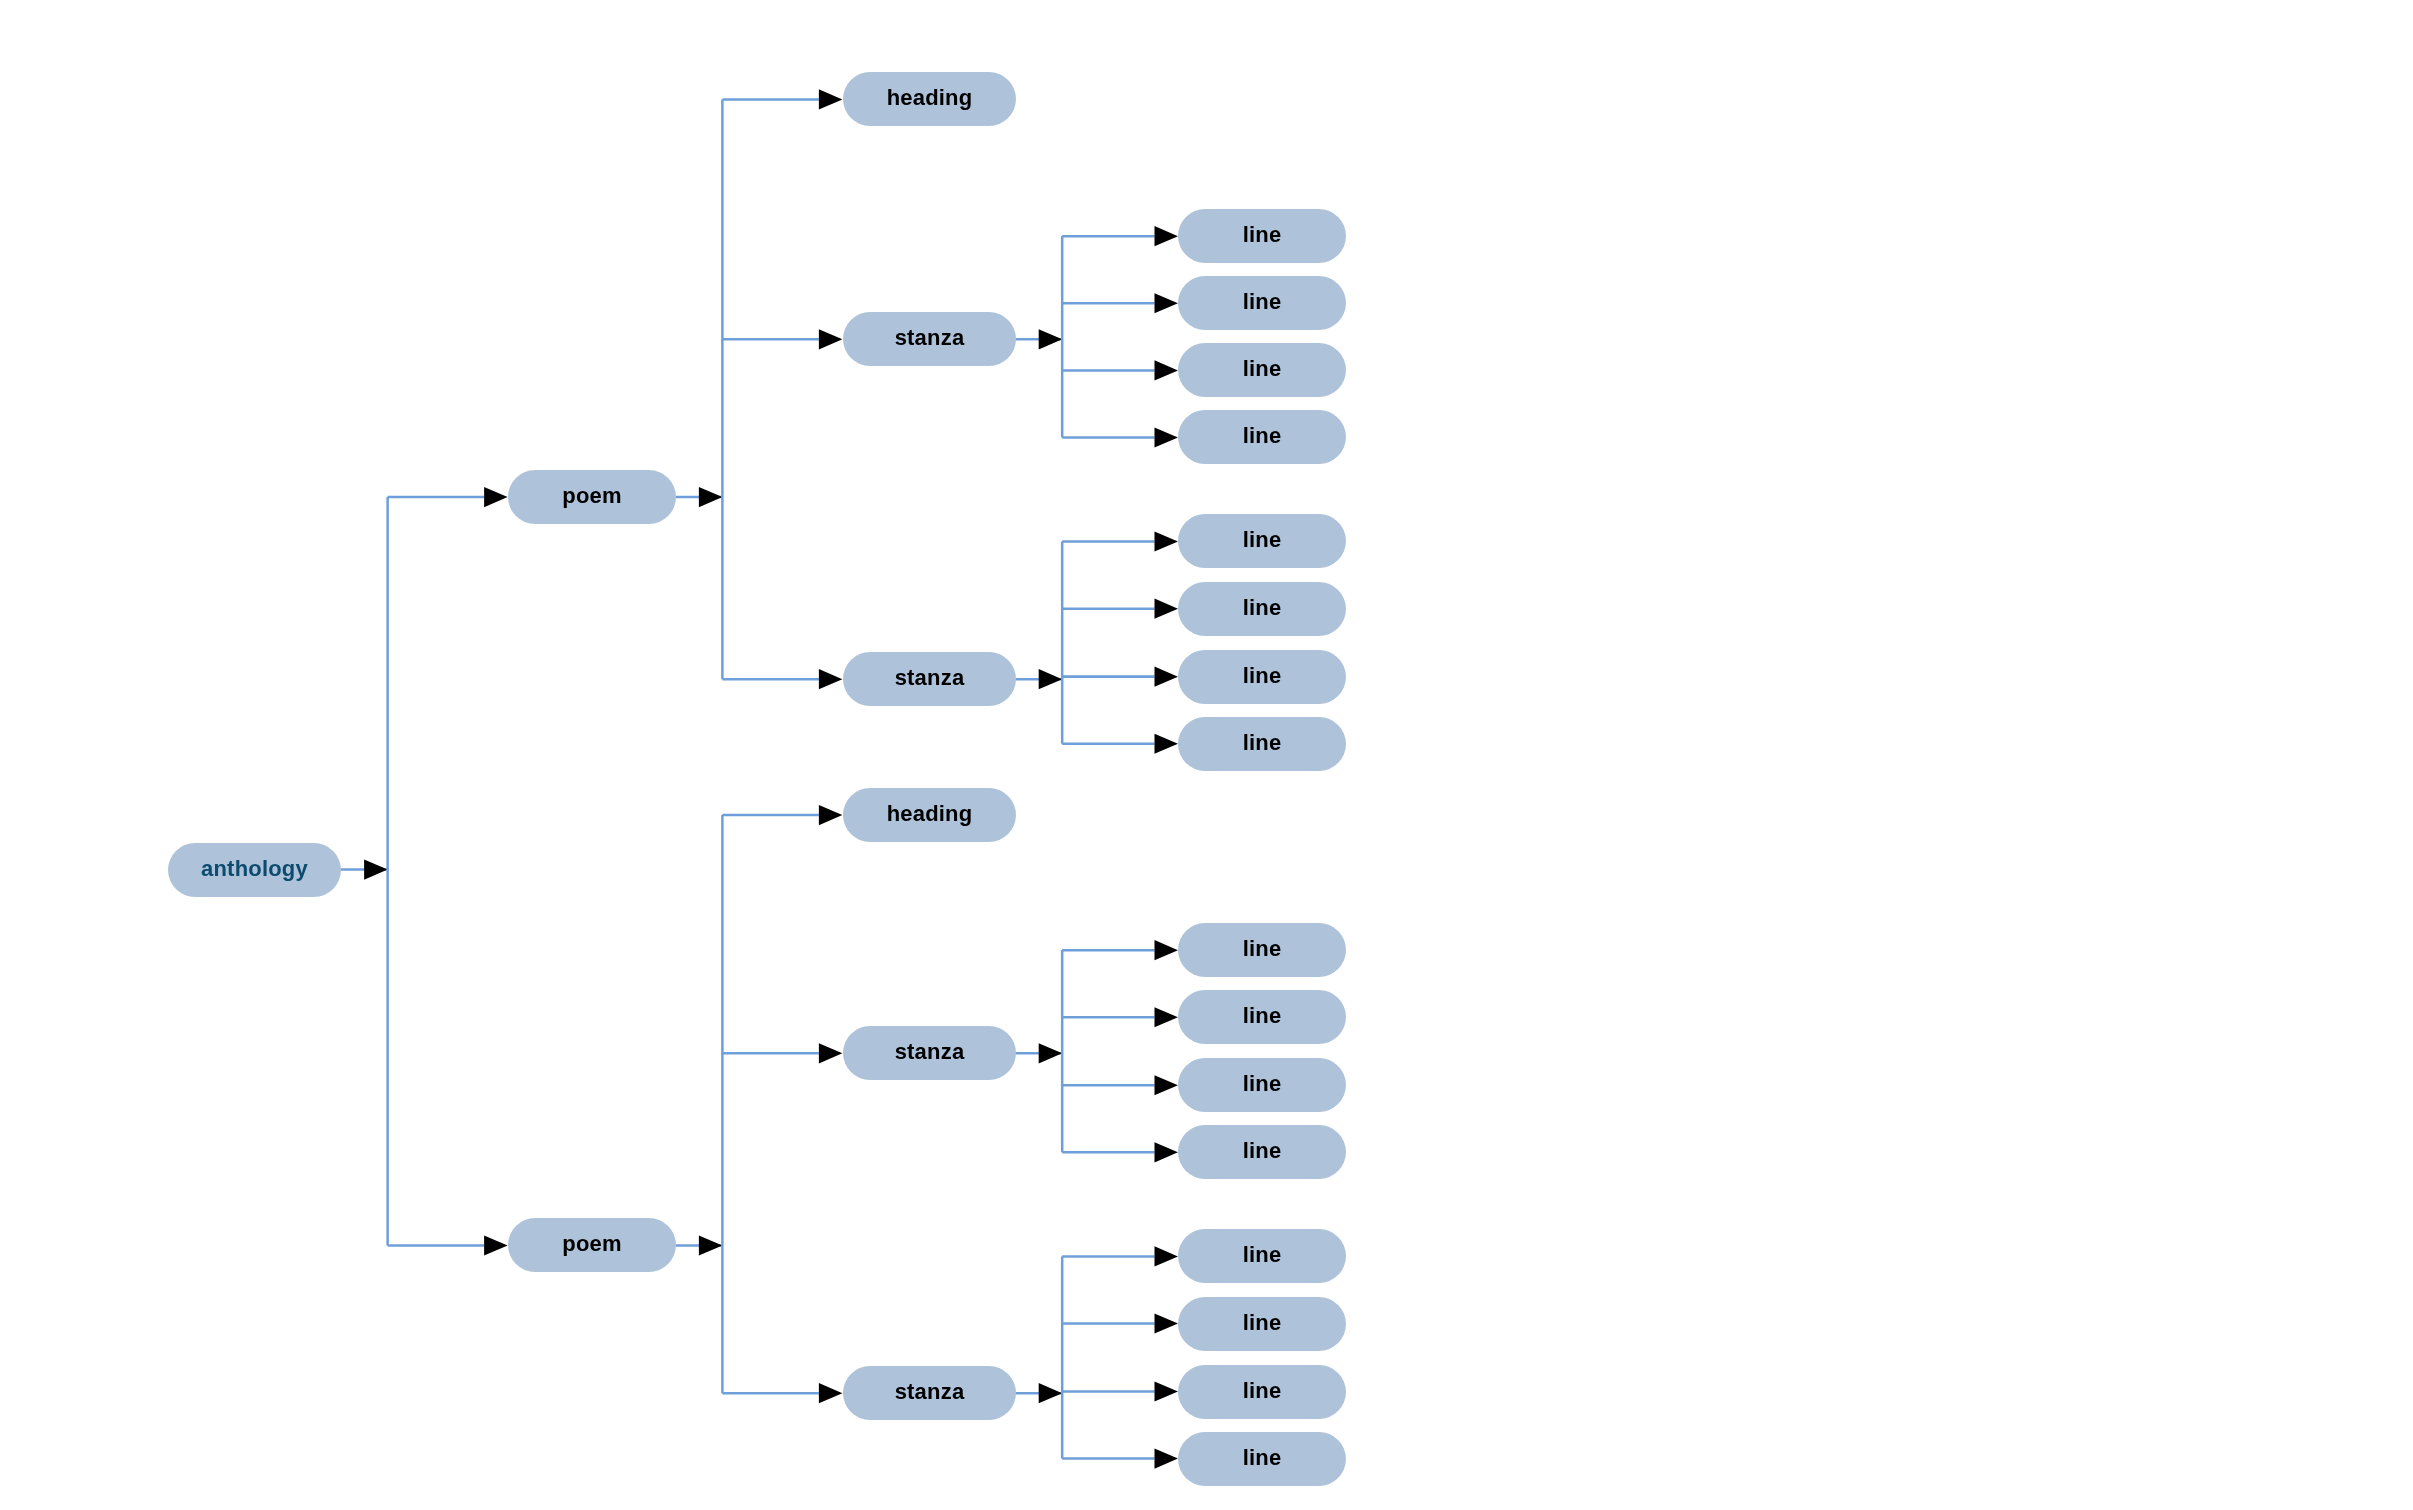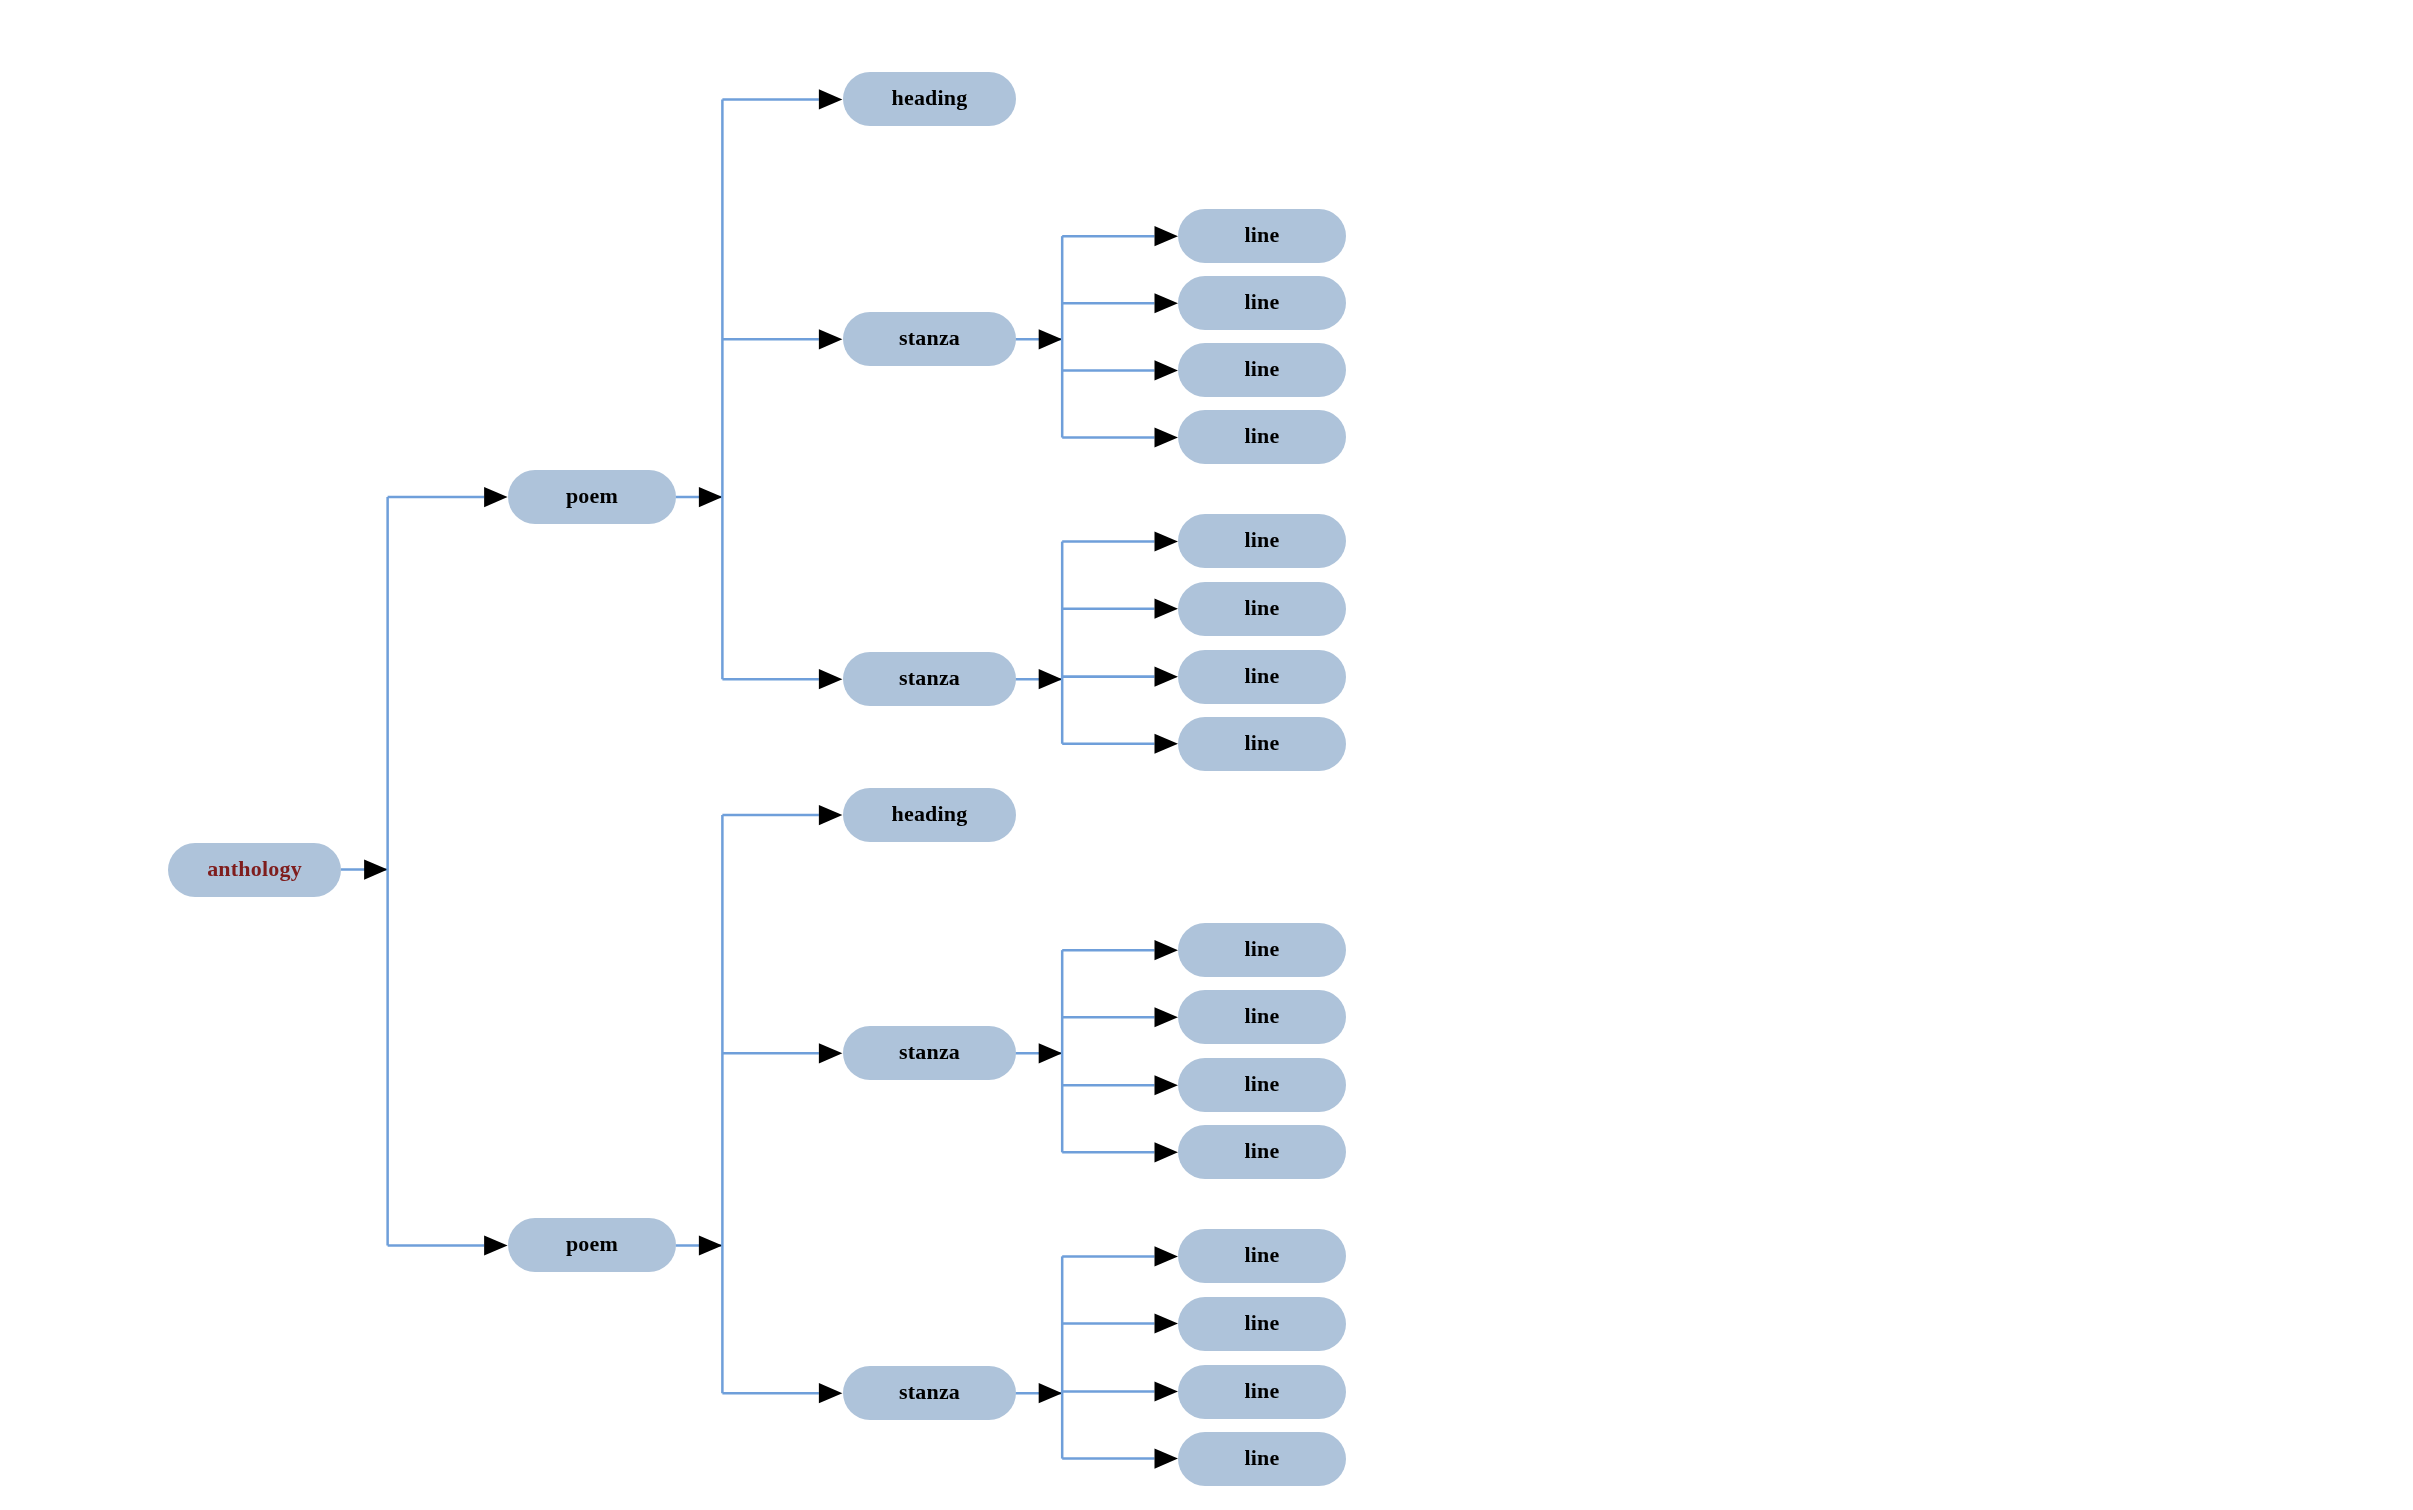--- a/index.html
+++ b/index.html
@@ -29,21 +29,21 @@
   .node {
     position: absolute;
     box-sizing: border-box;
     display: flex;
     align-items: center;
     justify-content: center;
     border-radius: 838px;
     background: #aec3da;
     color: #000000;
     font-weight: bold;
-    font-family: Liberation Serif, serif;
+    font-family: Liberation Sans, sans-serif;
     white-space: nowrap;
     letter-spacing: 0.2px;
   }
   .node-label {
     display: block;
     line-height: 1;
     padding-bottom: 1.7px;
   }
 </style>
 </head>
@@ -129,21 +129,21 @@
         <polygon points="1376,1485 1404,1497 1376,1509" fill="#000000"></polygon>
         <line x1="1266" y1="1577" x2="1376" y2="1577" stroke="#6f9fda" stroke-width="3"></line>
         <polygon points="1376,1565 1404,1577 1376,1589" fill="#000000"></polygon>
         <line x1="1266" y1="1658" x2="1376" y2="1658" stroke="#6f9fda" stroke-width="3"></line>
         <polygon points="1376,1646 1404,1658 1376,1670" fill="#000000"></polygon>
         <line x1="1266" y1="1738" x2="1376" y2="1738" stroke="#6f9fda" stroke-width="3"></line>
         <polygon points="1376,1726 1404,1738 1376,1750" fill="#000000"></polygon>
       </g>
     </svg>
   <div id="node-layer">
-      <div class="node" style="left: 168px; top: 843px; width: 173px; height: 54px; background: rgb(174, 195, 218); color: #7f1d1d; font-size: 22px;">
+      <div class="node" style="left: 168px; top: 843px; width: 173px; height: 54px; background: rgb(174, 195, 218); color: #0c4a6e; font-size: 22px;">
         <span class="node-label">anthology</span>
       </div>
       <div class="node" style="left: 508px; top: 470px; width: 168px; height: 54px; background: rgb(174, 195, 218); color: rgb(0, 0, 0); font-size: 22px;">
         <span class="node-label">poem</span>
       </div>
       <div class="node" style="left: 508px; top: 1218px; width: 168px; height: 54px; background: rgb(174, 195, 218); color: rgb(0, 0, 0); font-size: 22px;">
         <span class="node-label">poem</span>
       </div>
       <div class="node" style="left: 843px; top: 72px; width: 173px; height: 54px; background: rgb(174, 195, 218); color: rgb(0, 0, 0); font-size: 22px;">
         <span class="node-label">heading</span>

